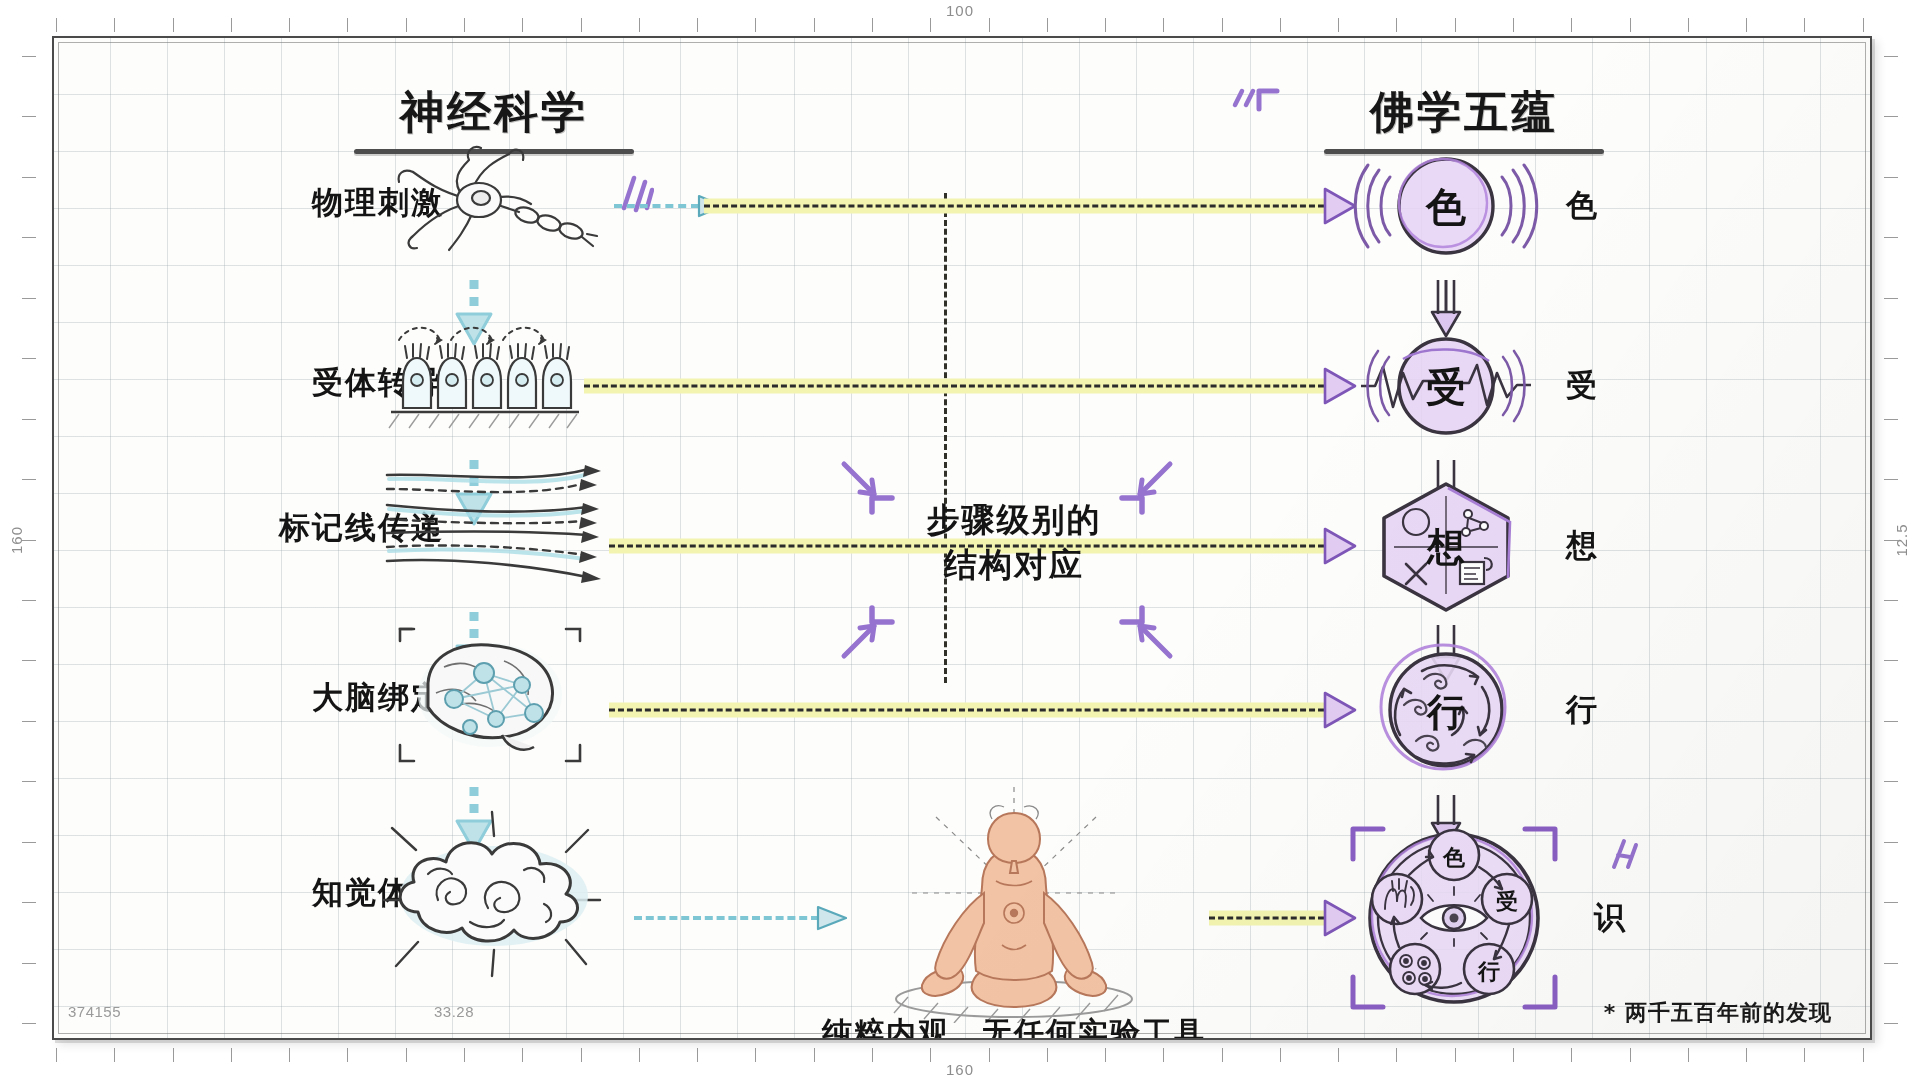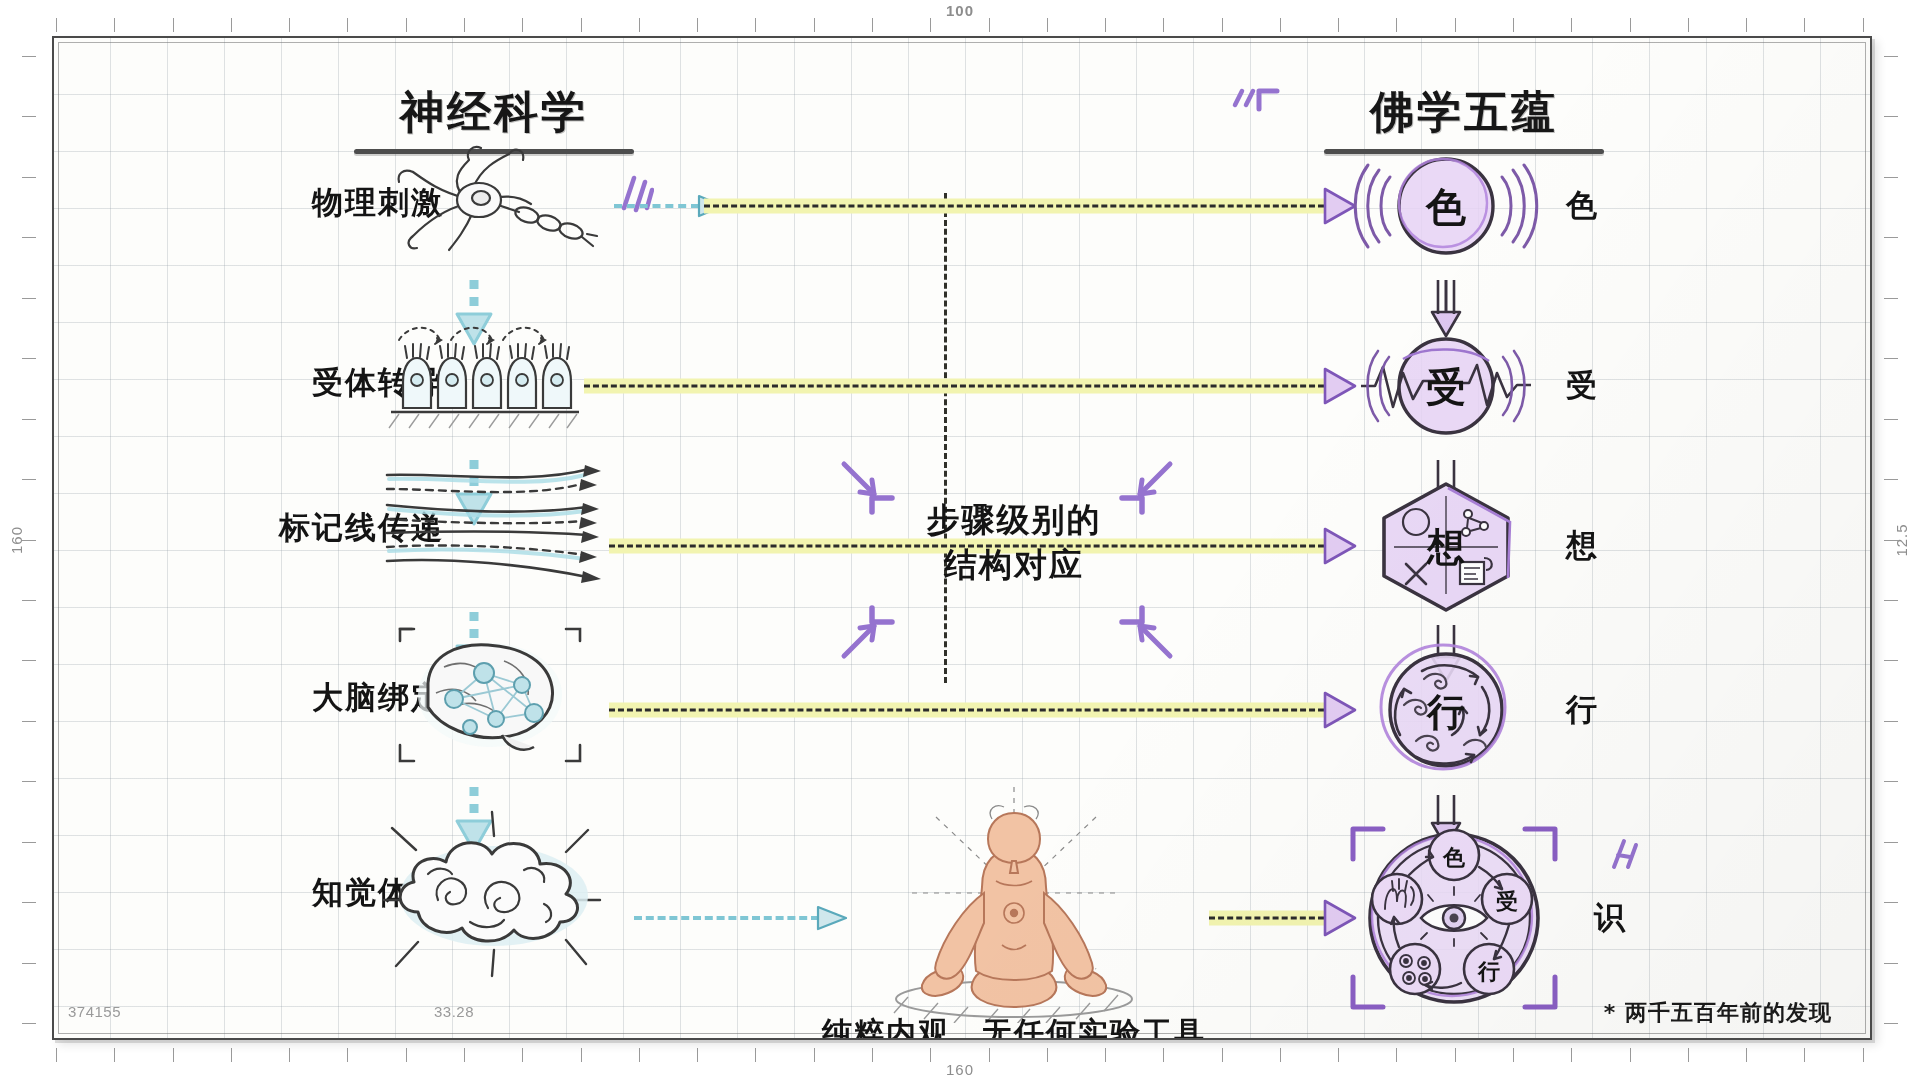--- a/index.html
+++ b/index.html
@@ -12,21 +12,21 @@
 
   
   #ruler-frame{position:absolute;inset:0;}
   .ruler{position:absolute;color:#8d8d8d;font-size:15px;letter-spacing:1px;}
   .ruler-ticks{position:absolute;display:flex;justify-content:space-between;}
   .ruler-ticks span{display:block;background:#9a9a9a;}
   .ruler-h{left:56px;right:56px;height:14px;}
   .ruler-h span{width:1px;height:14px;}
   .ruler-v{top:56px;bottom:56px;width:14px;flex-direction:column;}
   .ruler-v span{height:1px;width:14px;}
-  #ruler-top-label{top:2px;left:50%;transform:translateX(-50%);font-weight:bold;}
+  #ruler-top-label{top:2px;left:50%;transform:translateX(-50%);}
   #ruler-bottom-label{bottom:2px;left:50%;transform:translateX(-50%);}
   #ruler-left-label{left:2px;top:50%;transform:translateY(-50%) rotate(-90deg);transform-origin:center;}
   #ruler-right-label{right:2px;top:50%;transform:translateY(-50%) rotate(-90deg);transform-origin:center;}
 
   
   #canvas{
     position:absolute;left:52px;top:36px;width:1816px;height:1000px;
     background:#fdfdfb;
     border:2px solid #4a4a4a;
     box-shadow:3px 3px 0 rgba(0,0,0,.12), 6px 5px 9px rgba(0,0,0,.10);

